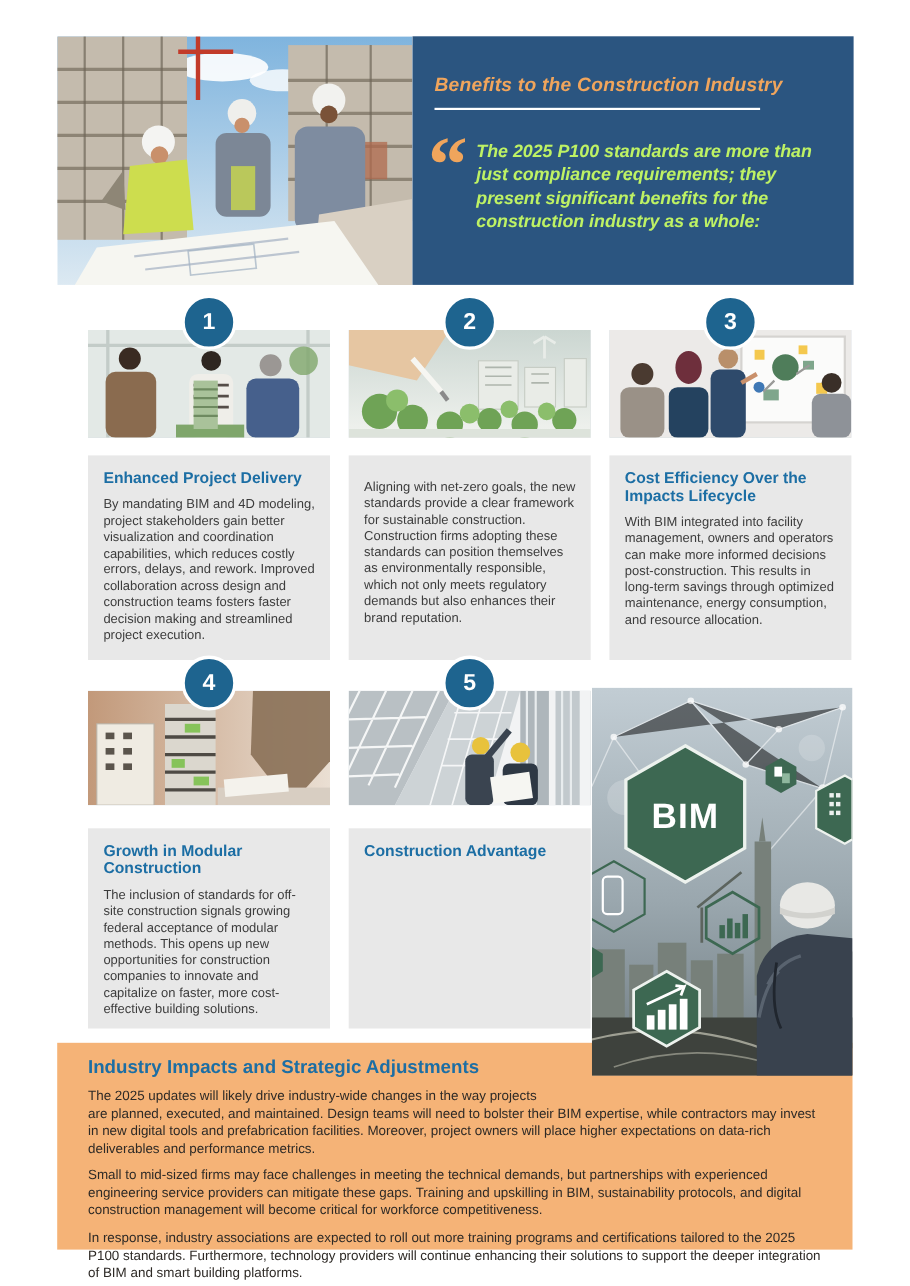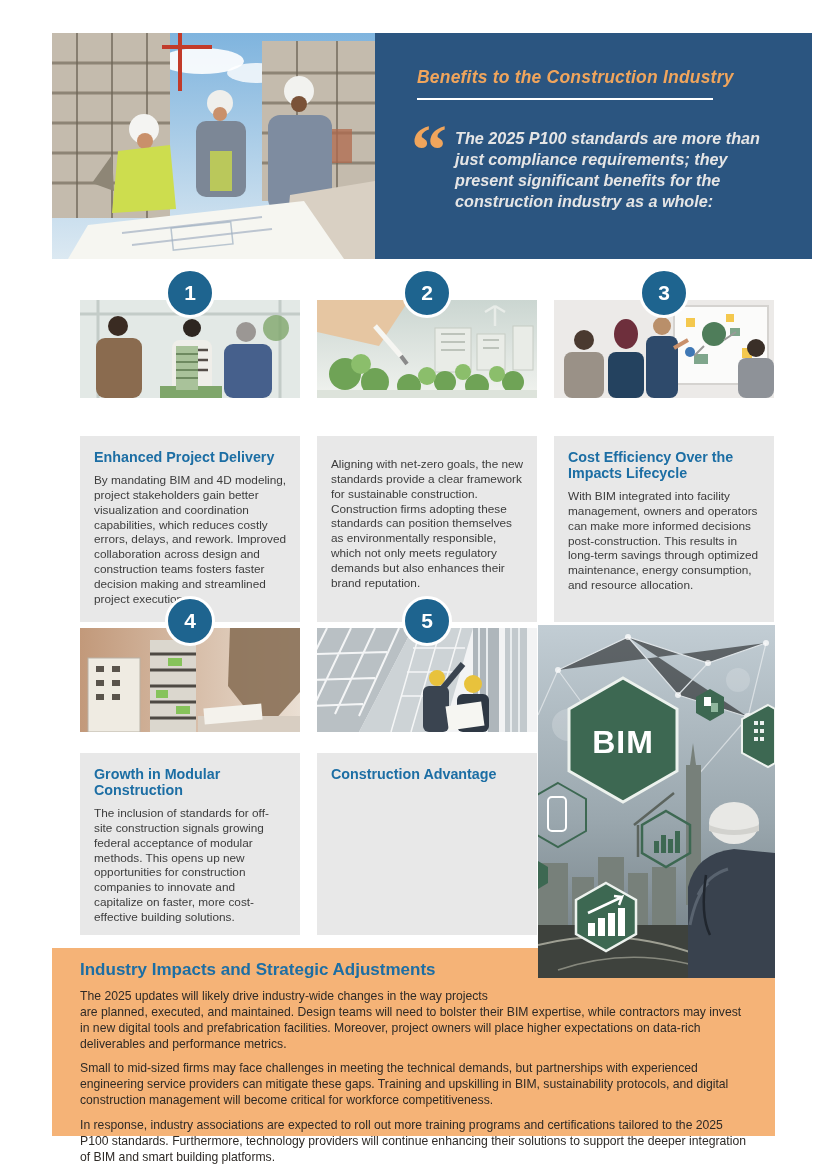--- a/index.html
+++ b/index.html
@@ -1,42 +1,42 @@
 <!DOCTYPE html>
 <html><head>
 <meta charset="utf-8">
 <style>
   html,body{margin:0;padding:0;background:#ffffff;}
   .page{position:relative;width:827px;height:1169px;background:#ffffff;overflow:hidden;
         font-family:"Liberation Sans",sans-serif;margin:0 auto;}
 
   
   .hero-photo{position:absolute;left:52px;top:33px;width:323px;height:226px;overflow:hidden;}
-  .hero-panel{position:absolute;left:375px;top:33px;width:437px;height:226px;background:#2B5580;
-              box-sizing:border-box;padding:34px 34px 0 42px;}
+  .hero-panel{position:absolute;left:375px;top:33px;width:401px;height:226px;background:#2B5580;
+              box-sizing:border-box;padding:34px 34px 0 20px;}
   .hero-title{margin:0;color:#F0A55C;font-size:17.5px;font-weight:bold;font-style:italic;letter-spacing:.2px;}
   .hero-rule{width:296px;height:2px;background:#ffffff;margin-top:10px;}
   .quote-row{display:flex;margin-top:24px;}
   .qmark{color:#F0A55C;font-family:"Liberation Serif",serif;font-weight:bold;font-size:72px;
          line-height:.85;margin:-4px 8px 0 -6px;}
-  .quote-text{color:#e5e5e5;font-size:16.2px;font-weight:bold;font-style:italic;line-height:1.3;
+  .quote-text{color:#bef264;font-size:16.2px;font-weight:bold;font-style:italic;line-height:1.3;
               margin:4px 0 0 0;width:316px;}
 
   
   .bphoto{position:absolute;width:220px;overflow:hidden;background:#d8dde0;}
   .bphoto svg{display:block;}
   .badge{position:absolute;width:44px;height:44px;border-radius:50%;background:#1E648F;
          border:3px solid #ffffff;color:#ffffff;font-weight:bold;font-size:21px;
          display:flex;align-items:center;justify-content:center;z-index:3;}
   .card{position:absolute;width:220px;background:#E8E8E8;box-sizing:border-box;
         padding:13px 13px 10px 14px;}
   .card h3{margin:0;color:#1C6EA4;font-size:14.3px;font-weight:bold;line-height:1.12;}
   .card p{margin:8px 0 0 0;color:#3C3C3C;font-size:11.8px;line-height:1.26;}
 
-  .r1-img{top:300px;height:98px;}   .r1-card{top:436px;min-height:186px;}
+  .r1-img{top:300px;height:98px;}   .r1-card{top:414px;min-height:186px;}
   .r2-img{top:628px;height:104px;}  .r2-card{top:753px;min-height:182px;}
   .c1{left:80px;} .c2{left:317px;} .c3{left:554px;}
   .badge-r1{top:268px;} .badge-r2{top:596px;}
   .badge-c1{left:165px;} .badge-c2{left:402px;} .badge-c3{left:639px;}
 
   
   .bim{position:absolute;left:538px;top:625px;width:257px;height:353px;overflow:hidden;z-index:2;}
 
   
   .impacts{position:absolute;left:52px;top:948px;width:723px;height:188px;background:#F5B377;

